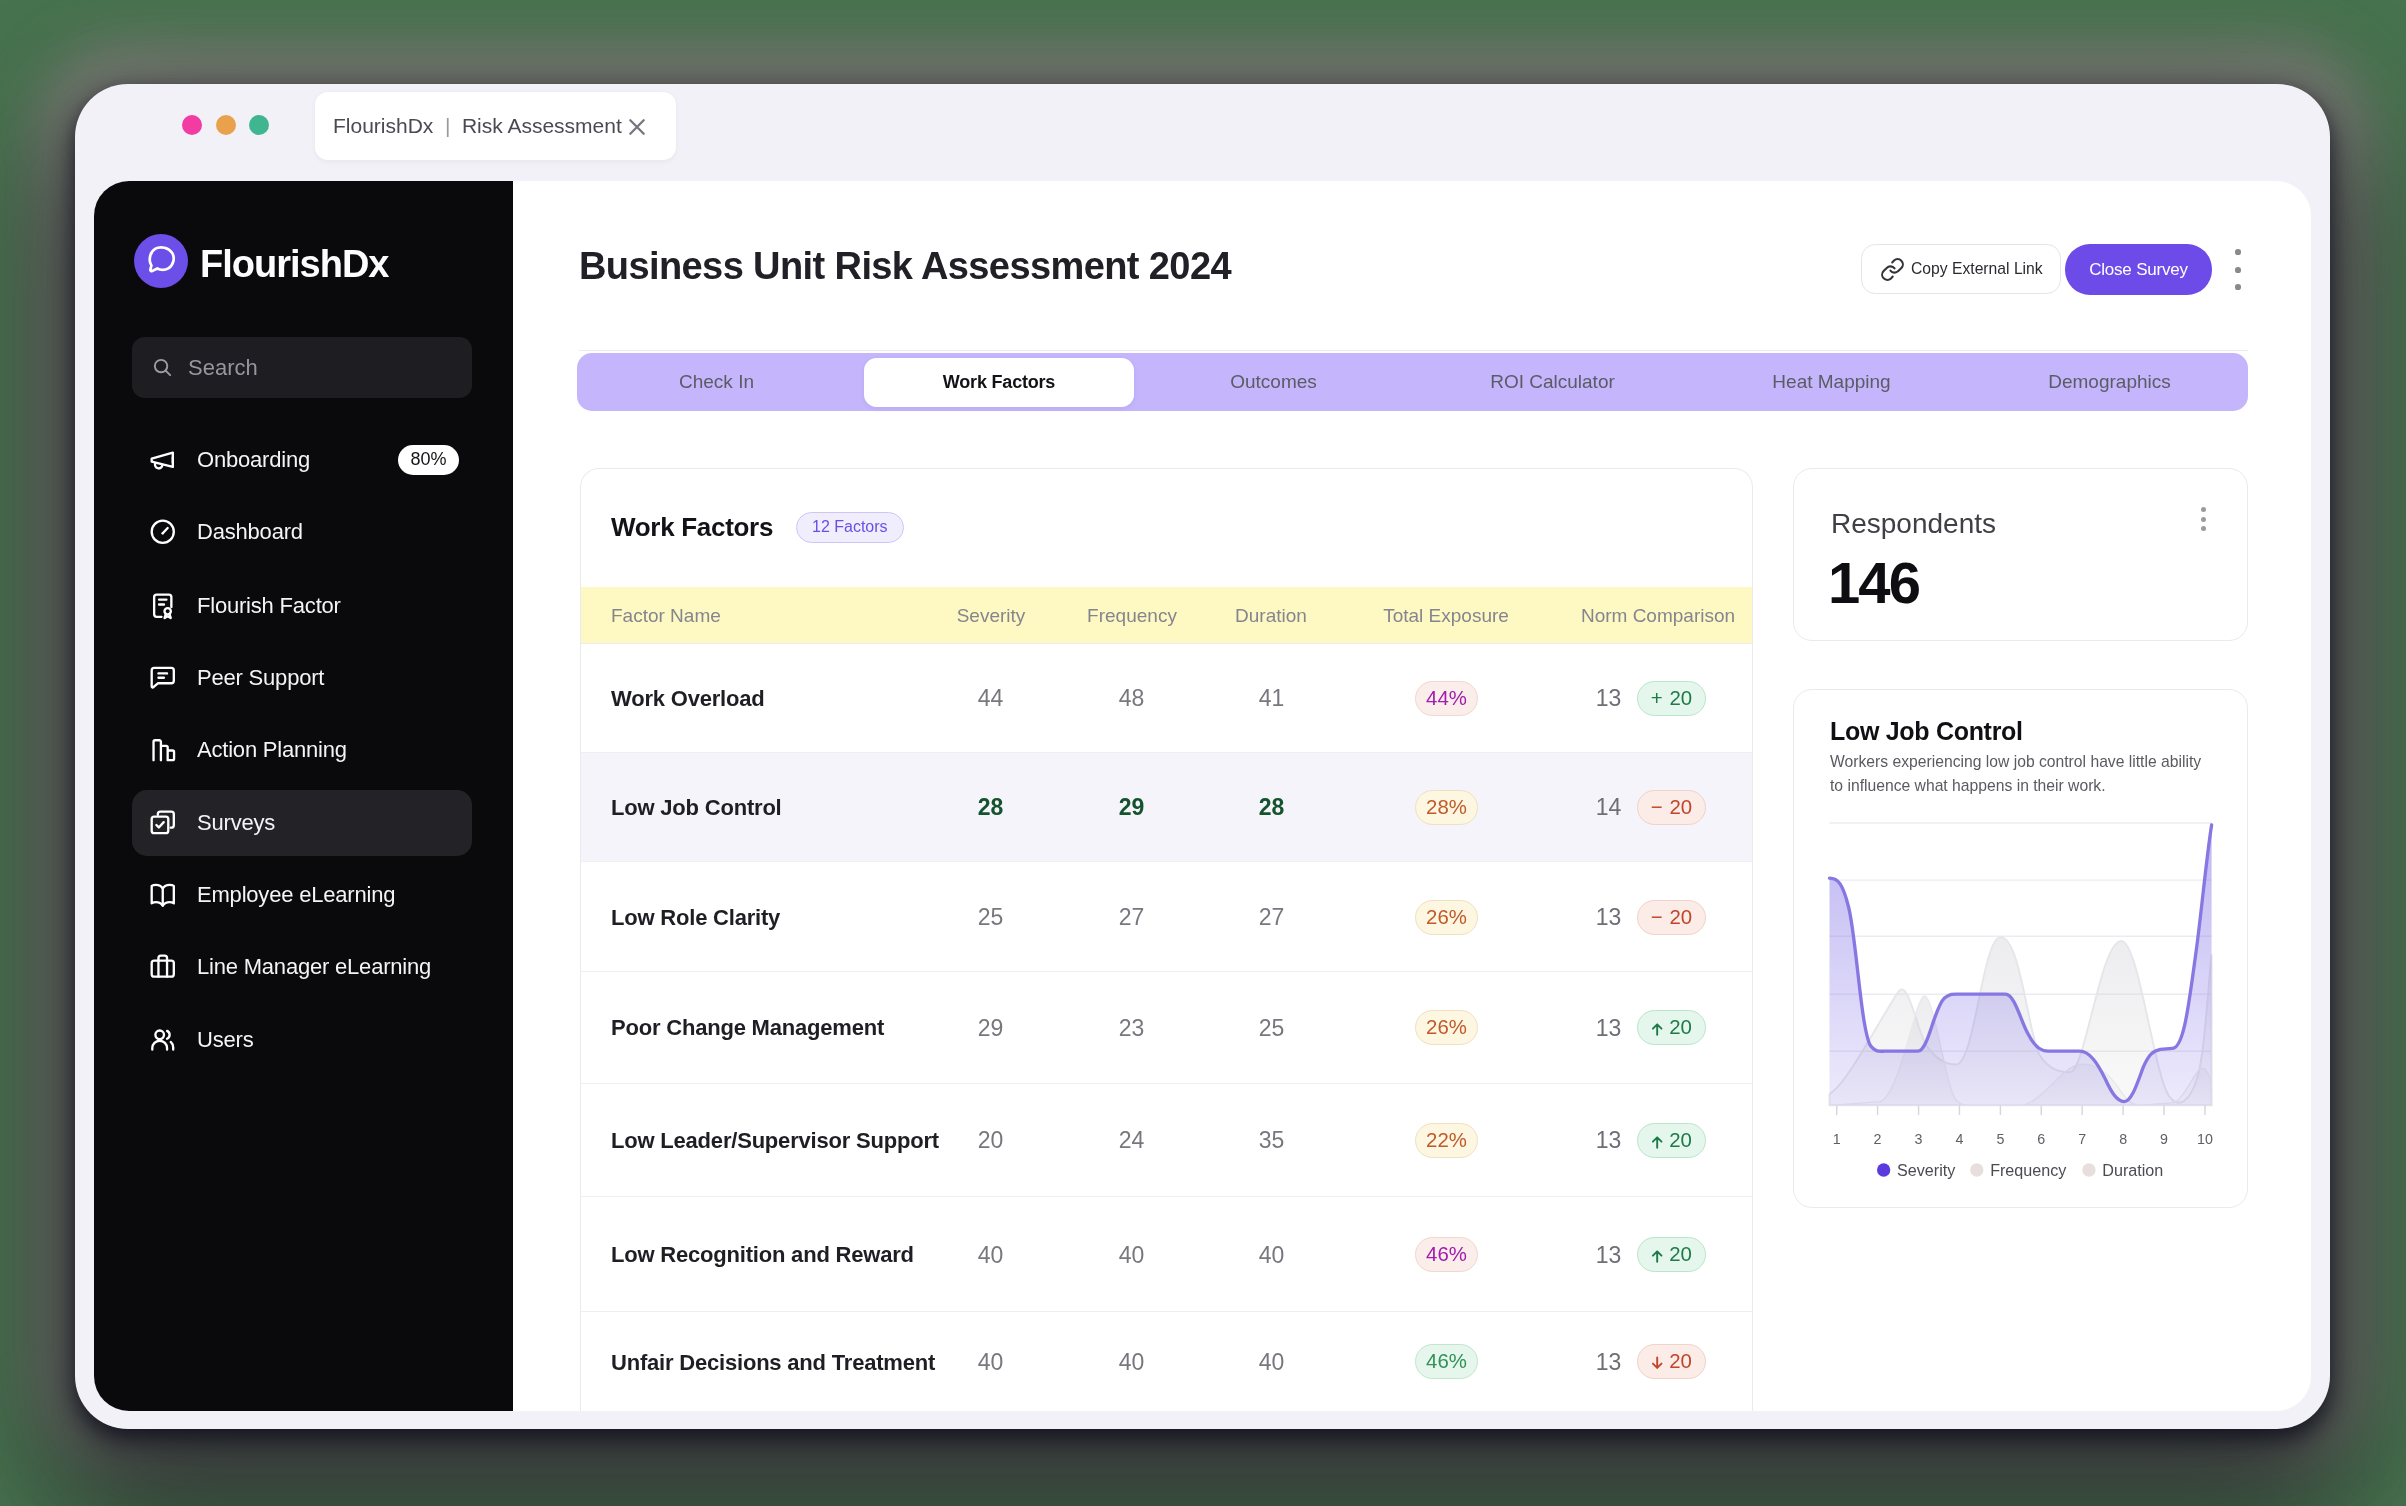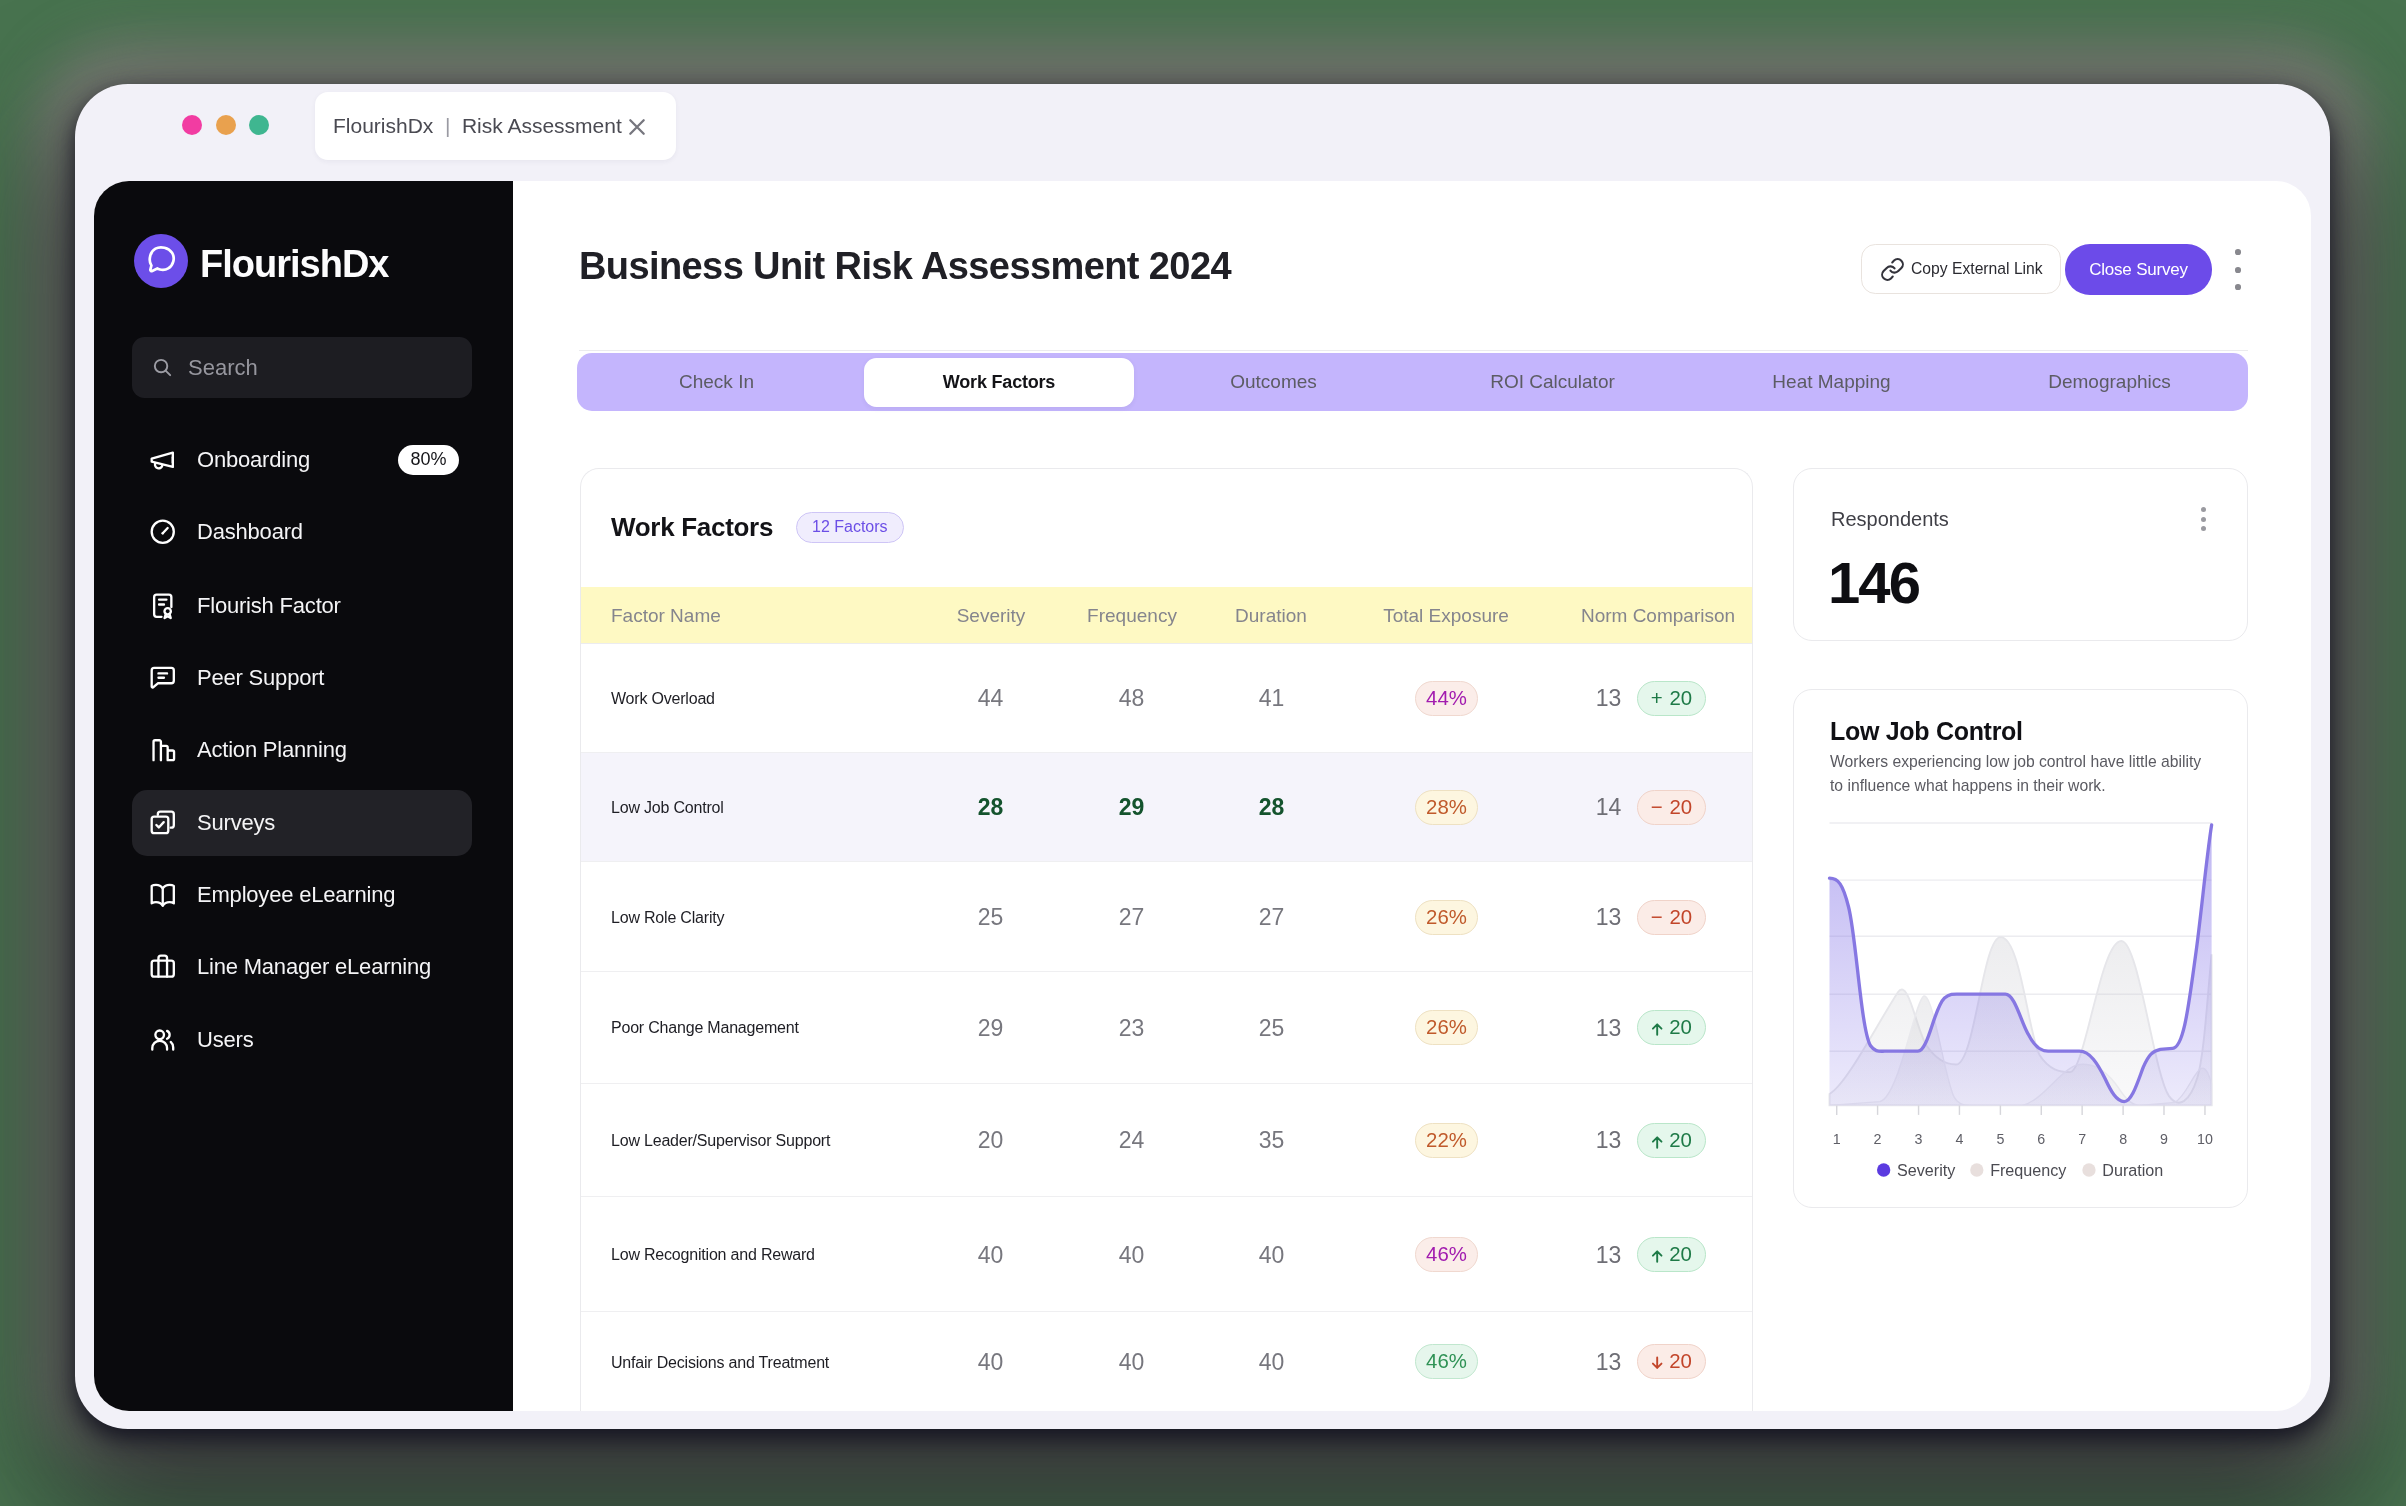--- a/index.html
+++ b/index.html
@@ -57,33 +57,33 @@
   .pill { position:absolute; left:287px; top:4.8px; width:270px; height:49px; background:#fff; border-radius:12.4px; box-shadow:0 1.9px 4.8px rgba(30,30,60,0.06); text-align:center; line-height:49px; font-size:18px; font-weight:bold; color:#131317; letter-spacing:-0.2px; }
   
   .card { position:absolute; background:#fff; border:1.4px solid #EAEAED; border-radius:19px; }
   .wf-card { left:486px; top:287px; width:1173px; height:1046px; overflow:hidden; border-bottom:none; border-bottom-left-radius:0; border-bottom-right-radius:0; }
   .wf-title { position:absolute; left:30px; top:43px; font-size:26px; font-weight:bold; color:#131317; letter-spacing:-0.3px; }
   .wf-badge { position:absolute; left:215px; top:43px; height:31px; padding:0 15px; background:#F0EDFD; border:1.4px solid #CEC5F6; border-radius:16px; line-height:28.5px; font-size:16px; color:#6B4EE6; font-weight:500; }
   .thead { position:absolute; left:0; top:118px; width:100%; height:57px; background:#fef9c3; border-bottom:1px solid #ECECEF; }
   .th { position:absolute; top:0; height:57px; line-height:57px; font-size:19px; color:#85858D; }
   .row { position:absolute; left:0; width:100%; border-bottom:1px solid #EFEFF1; }
   .row.hl { background:#F5F4FB; }
-  .fname { position:absolute; left:30px; font-size:16px; color:#1E1E24; font-weight:400; letter-spacing:-0.2px; }
+  .fname { position:absolute; left:30px; font-size:22px; color:#1E1E24; font-weight:700; letter-spacing:-0.2px; }
   .num { position:absolute; font-size:23px; color:#77777E; width:95px; text-align:center; }
   .num.b { color:#14532d; font-weight:bold; }
   .pillbadge { position:absolute; height:35px; border-radius:18px; font-size:20.4px; font-weight:500; text-align:center; line-height:33px; }
   .t-red    { background:#FBEDE9; border:1.4px solid #F0D8CF; color:#a21caf; }
   .t-yellow { background:#FDF6E0; border:1.4px solid #EEE1C2; color:#C05A2B; }
   .t-green  { background:#E6F6EC; border:1.4px solid #C0E7CE; color:#2F9255; }
   .n-green  { background:#E5F7EC; border:1.4px solid #B9E6C9; color:#1E7A47; }
   .n-red    { background:#FBECE7; border:1.4px solid #F0D3C9; color:#C2452A; }
   .nnum { position:absolute; font-size:23px; color:#6E6E75; }
   
   .resp-card { left:1699px; top:287px; width:455px; height:173px; }
-  .resp-title { position:absolute; left:37px; top:39px; font-size:20px; color:#3F3F46; }
+  .resp-title { position:absolute; left:37px; top:39px; font-size:28px; color:#3F3F46; }
   .resp-val { position:absolute; left:34px; top:80px; font-size:58px; font-weight:bold; color:#0E0E12; letter-spacing:-1.9px; }
   .chart-card { left:1699px; top:508px; width:455px; height:519px; }
   .cc-title { position:absolute; left:36px; top:27px; font-size:25px; font-weight:bold; color:#101014; letter-spacing:-0.3px; }
   .cc-p { position:absolute; left:36px; top:60px; width:399px; font-size:15.7px; line-height:24px; color:#5A5A61; }
 </style>
 </head>
 <body>
 <div class="window">
   <div class="dot p"></div>
     <div class="dot o"></div>

